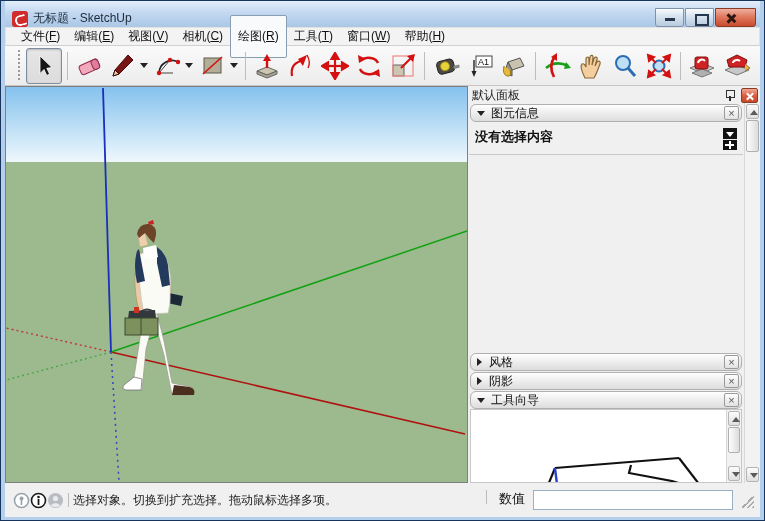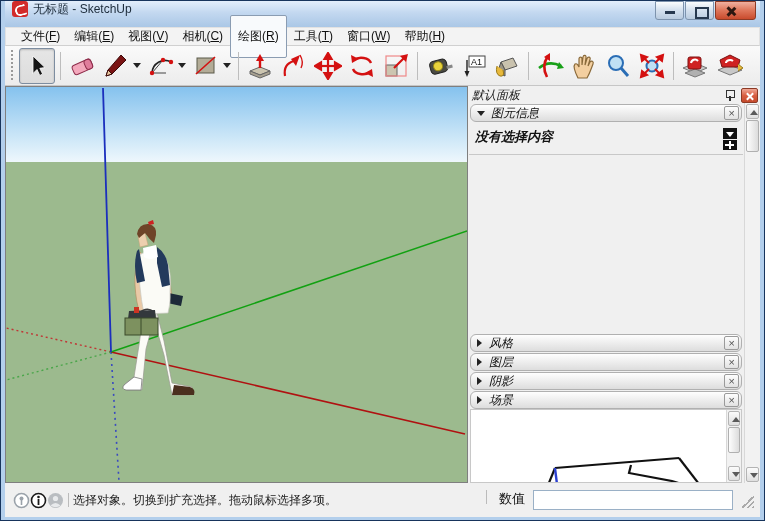--- a/index.html
+++ b/index.html
@@ -1,20 +1,20 @@
 <!DOCTYPE html>
 <html><head>
 <meta charset="utf-8">
 <style>
   html,body{margin:0;padding:0;background:#fff;}
   *{box-sizing:border-box;font-family:"Liberation Sans",sans-serif;}
   .window{width:765px;height:521px;border:1px solid #17345c;background:#b3cfec;
           padding:0 4px 4px 4px;position:relative;overflow:hidden;}
   
-  .titlebar{height:26px;display:flex;align-items:flex-start;padding:0 4px;
+  .titlebar{height:26px;display:flex;align-items:flex-end;padding:0 4px;
             background:linear-gradient(#e3eefb,#c3d8f0 45%,#aac7e6);}
   .app-icon{width:16px;height:16px;margin:0 5px 0 3px;background:#d22b2b;border-radius:3px;
             position:relative;flex:0 0 auto;}
   .app-icon::after{content:'';position:absolute;left:3px;top:4px;width:9px;height:7px;
             border:2px solid #fff;border-right:none;border-radius:6px 0 0 6px;transform:rotate(-15deg);}
   .title-text{font-size:12px;color:#1c2b3a;}
   .winbtns{margin-left:auto;display:flex;gap:1px;}
   .wbtn{width:29px;height:19px;border:1px solid #7d93ad;border-radius:0 0 3px 3px;
         background:linear-gradient(#fbfdfe,#d6e2ef 45%,#b9cbdf);position:relative;cursor:default;}
   .wbtn.close{width:41px;background:linear-gradient(#f0b0a0,#e07a5f 45%,#c94b2d);border-color:#8c3a25;}
@@ -25,33 +25,33 @@
         background:#2d1710;}
   .wbtn.close::before{transform:rotate(45deg);} .wbtn.close::after{transform:rotate(-45deg);}
   
   .menubar{height:19px;background:#f3f3f3;border:1px solid #e2e2e2;border-bottom:1px solid #d0d0d0;
            display:flex;align-items:center;padding-left:8px;font-size:12px;color:#111;}
   .menu-item{padding:12px 7px;white-space:nowrap;}
   .menu-item u{text-decoration:underline;}
   .menu-item.active{border:1px solid #8a9cb2;background:#f8fafc;border-radius:2px;}
   
   .toolbar{height:40px;background:linear-gradient(#fafafa,#ececec);border-bottom:1px solid #c6c6c6;
-           display:flex;align-items:center;padding-left:2px;}
+           display:flex;align-items:center;padding-left:9px;}
   .grip{width:5px;height:32px;margin:0 3px;
         background:repeating-linear-gradient(#9a9a9a 0 2px,transparent 2px 4px);
         background-size:2px 100%;background-repeat:no-repeat;background-position:1px 0;}
   .tbtn{width:32px;height:32px;display:flex;align-items:center;justify-content:center;
         border:1px solid transparent;border-radius:3px;margin:0 1px;}
   .tbtn.pressed{border:1px solid #7d8da0;background:linear-gradient(#e6e6e6,#dcdcdc);box-shadow:inset 0 1px 2px rgba(0,0,0,.2);width:36px;height:36px;}
   .tsep{width:1px;height:28px;background:#bdbdbd;margin:0 4px;}
   .drop{width:0;height:0;border-left:4px solid transparent;border-right:4px solid transparent;
         border-top:5px solid #222;margin:0 3px 0 0;}
   .tbtn svg{display:block;}
   
-  .main{height:397px;display:flex;background:#5eead4;font-style:italic;}
+  .main{height:397px;display:flex;background:#5eead4;}
   .viewport{width:463px;height:100%;border:1px solid #7f7f7f;position:relative;flex:0 0 auto;background:#fff;}
   .viewport svg{display:block;}
   
   .panel{flex:1;display:flex;flex-direction:column;background:#f0f0f0;min-width:0;}
   .panel-titlebar{height:17px;display:flex;align-items:center;padding:1px 2px 0 4px;font-size:12px;color:#222;}
   .pin-icon{margin-left:auto;width:12px;height:13px;position:relative;}
   .pin-icon::before{content:'';position:absolute;left:2px;top:1px;width:7px;height:6px;border:1.5px solid #333;}
   .pin-icon::after{content:'';position:absolute;left:5px;top:7px;width:1.5px;height:5px;background:#333;}
   .panel-close{width:17px;height:15px;margin-left:5px;border:1px solid #8c3a25;border-radius:2px;
         background:linear-gradient(#f0a896,#d95f41 50%,#c44a2c);position:relative;}
@@ -361,31 +361,26 @@
 
           <div class="tray-spacer"></div>
 
           <div class="sec-header">
             <div class="tri-right"></div>
             <span>风格</span>
             <div class="xbtn"></div>
           </div>
           <div class="sec-header">
             <div class="tri-right"></div>
-            <span>图层</span>
-            <div class="xbtn"></div>
-          </div>
-          <div class="sec-header">
-            <div class="tri-right"></div>
             <span>阴影</span>
             <div class="xbtn"></div>
           </div>
           <div class="sec-header">
-            <div class="tri-right"></div>
-            <span>场景</span>
+            <div class="tri-down"></div>
+            <span>工具向导</span>
             <div class="xbtn"></div>
           </div>
 
           <div class="instructor">
             <svg width="253" height="72" viewBox="0 0 253 72" style="flex:1">
               <g fill="none" stroke="#111" stroke-width="2.2">
                 <path d="M83,58 L207,48"></path>
                 <path d="M207,48 L227,74"></path>
                 <path d="M83,58 L70,90"></path>
                 <path d="M159,55 L157,63 L200,71 L216,76"></path>

